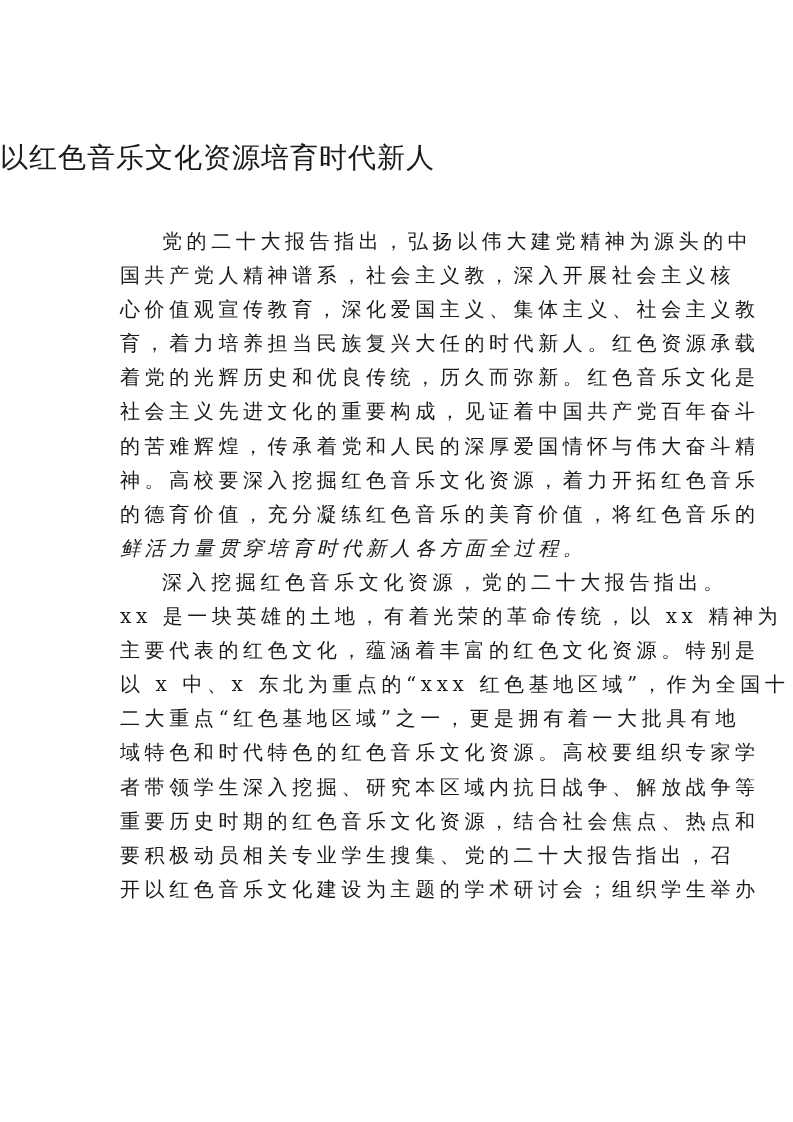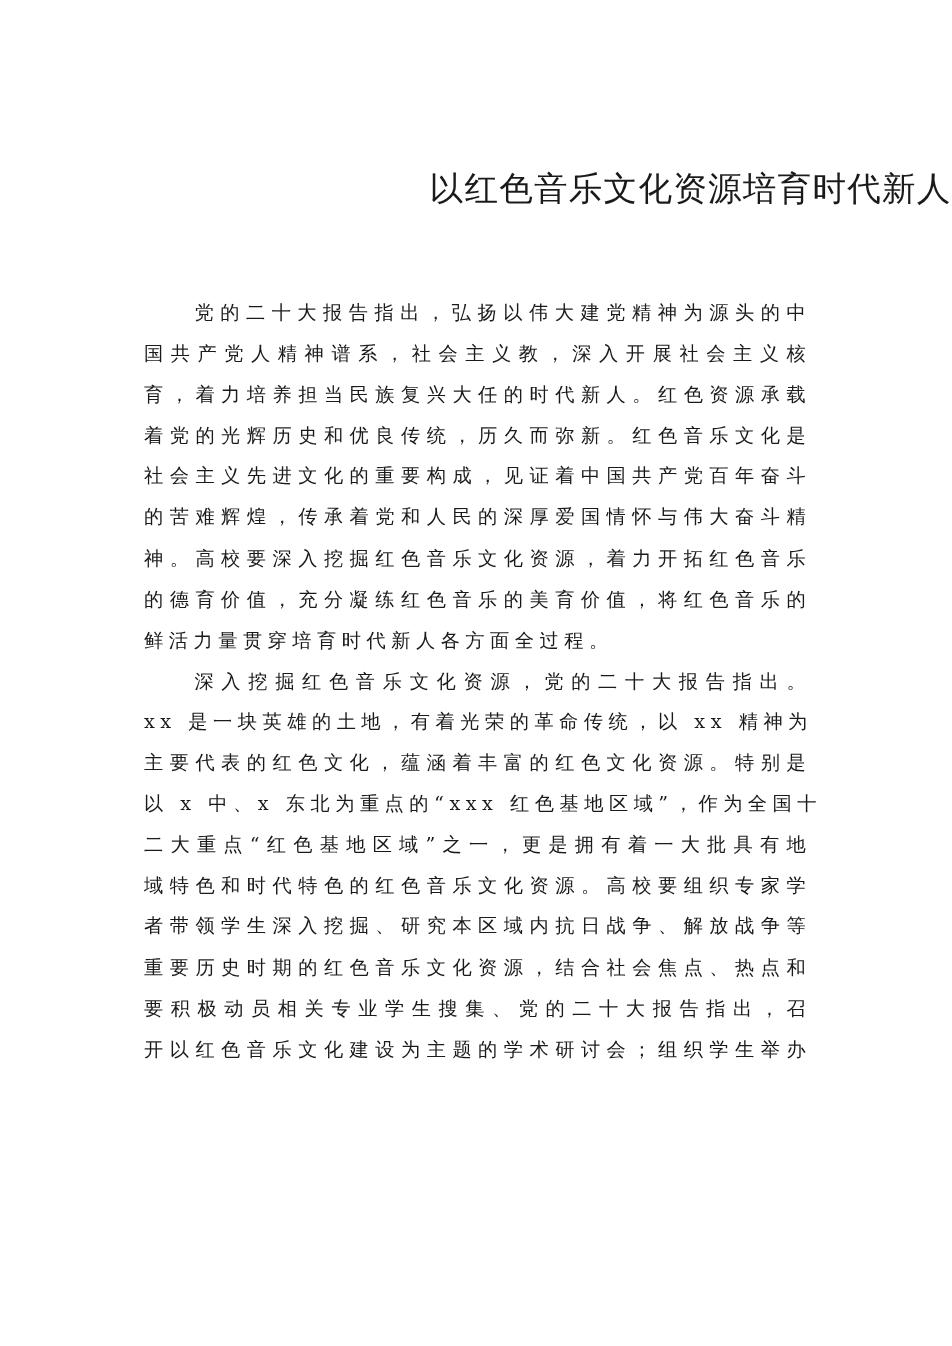--- a/index.html
+++ b/index.html
@@ -1,47 +1,48 @@
 <!DOCTYPE html>
 <html><head>
 <meta charset="utf-8">
 <style>
   html, body { margin: 0; padding: 0; background: #ffffff; }
   body { width: 793px; height: 1122px; position: relative; overflow: hidden; }
   .page { position: absolute; left: 0; top: 0; width: 793px; height: 1122px; background: #fff; }
   .title {
     position: absolute; left: 0; top: 138px; width: 793px;
-    text-align: right;
+    text-align: left;
     font-family: "DejaVu Serif", "Liberation Serif", serif;
     font-size: 28px; line-height: 40px; color: #1a1a1a;
     letter-spacing: 1px;
   }
   .body {
-    position: absolute; left: 120px; top: 244px; width: 556px;
+    position: absolute; left: 120px; top: 224px; width: 556px;
     font-family: "DejaVu Serif", "Liberation Serif", serif;
-    font-size: 16px; color: #1a1a1a;
+    font-size: 20px; color: #1a1a1a;
   }
   .line {
     display: block; height: 34.1px; line-height: 34.1px;
     white-space: nowrap; letter-spacing: 4.6px;
     text-align: justify; text-align-last: justify;
   }
-  .line.last { text-align-last: left; }
+  .line.last { text-align-last: left; font-style: italic; }
   .line.indent { padding-left: 42px; }
 </style>
 </head>
 <body>
 
 <div class="page">
   <div class="title">以红色音乐文化资源培育时代新人</div>
 
   <div class="body">
     <div>
       <span class="line indent">党的二十大报告指出，弘扬以伟大建党精神为源头的中</span>
       <span class="line">国共产党人精神谱系，社会主义教，深入开展社会主义核</span>
+      <span class="line">心价值观宣传教育，深化爱国主义、集体主义、社会主义教</span>
       <span class="line">育，着力培养担当民族复兴大任的时代新人。红色资源承载</span>
       <span class="line">着党的光辉历史和优良传统，历久而弥新。红色音乐文化是</span>
       <span class="line">社会主义先进文化的重要构成，见证着中国共产党百年奋斗</span>
       <span class="line">的苦难辉煌，传承着党和人民的深厚爱国情怀与伟大奋斗精</span>
       <span class="line">神。高校要深入挖掘红色音乐文化资源，着力开拓红色音乐</span>
       <span class="line">的德育价值，充分凝练红色音乐的美育价值，将红色音乐的</span>
       <span class="line last">鲜活力量贯穿培育时代新人各方面全过程。</span>
     </div>
     <div>
       <span class="line indent">深入挖掘红色音乐文化资源，党的二十大报告指出。</span>

